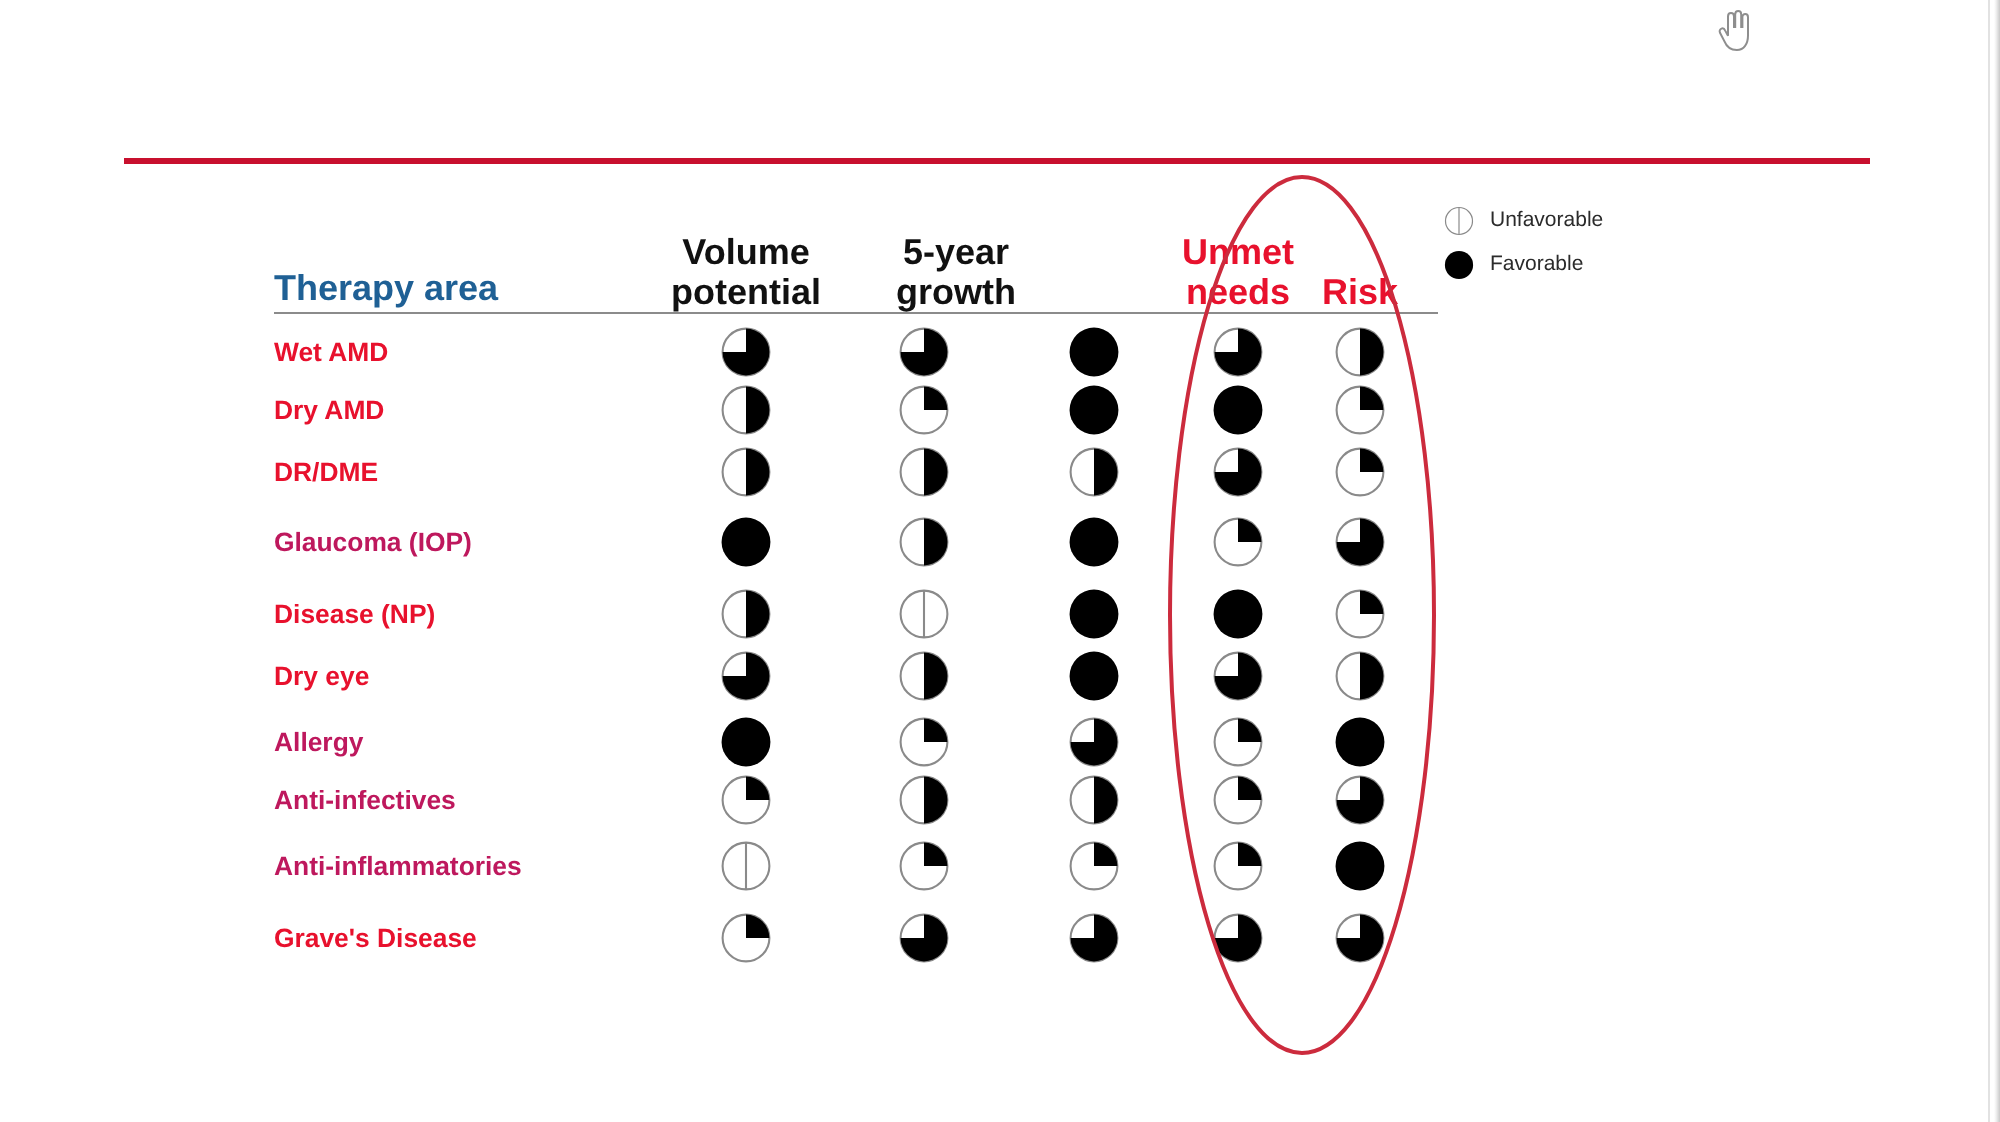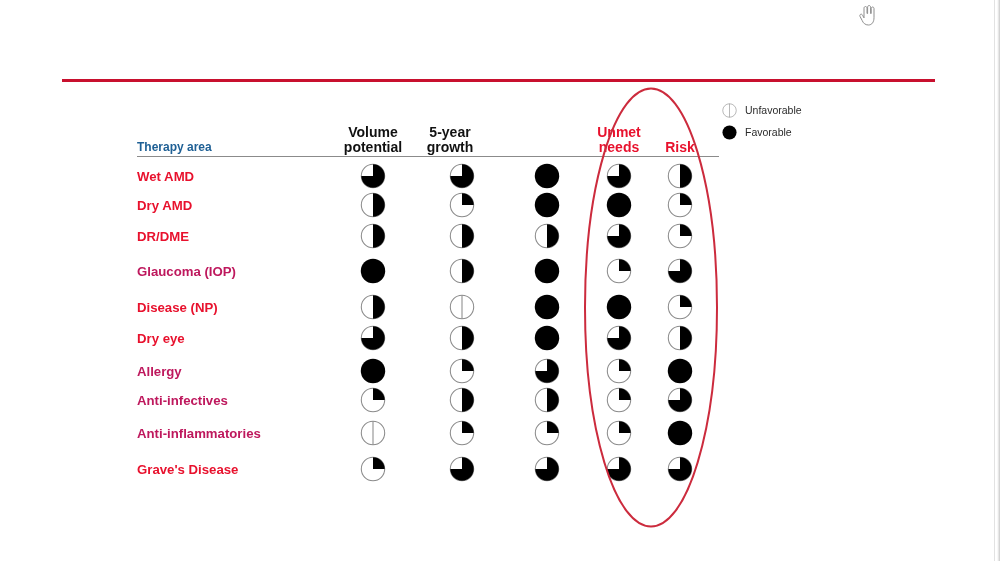--- a/index.html
+++ b/index.html
@@ -84,31 +84,31 @@
     width: 582px;
   }
   .hdr {
     position: relative;
     height: 46px;
   }
   .hdr-cell {
     position: absolute;
     bottom: 0;
     text-align: center;
-    font-size: 14px;
+    font-size: 18px;
     font-weight: 700;
     line-height: 1.12;
     color: #111111;
   }
   .hdr-cell.therapy {
     left: 0;
     width: 170px;
     text-align: left;
     color: #1f6095;
-    font-size: 12px;
+    font-size: 18px;
     bottom: 2px;
   }
   .hdr-cell.red {
     color: #e8112d;
   }
   #hdr-rule {
     position: absolute;
     left: 0;
     top: 46px;
     width: 582px;
@@ -202,21 +202,21 @@
       </div>
     </div>
 
   <div id="table">
     <div class="hdr">
         <div class="hdr-cell therapy">Therapy area</div>
         <div class="hdr-cell" style="left: 191px; width: 90px;">
           <div>Volume</div>
           <div>potential</div>
         </div>
-        <div class="hdr-cell" style="left: 268px; width: 90px;">
+        <div class="hdr-cell" style="left: 296px; width: 90px;">
           <div>5-year</div>
           <div>growth</div>
         </div>
         <div class="hdr-cell red" style="left: 437px; width: 90px;">
           <div>Unmet</div>
           <div>needs</div>
         </div>
         <div class="hdr-cell red" style="left: 498px; width: 90px;">
           <div>Risk</div>
         </div>

